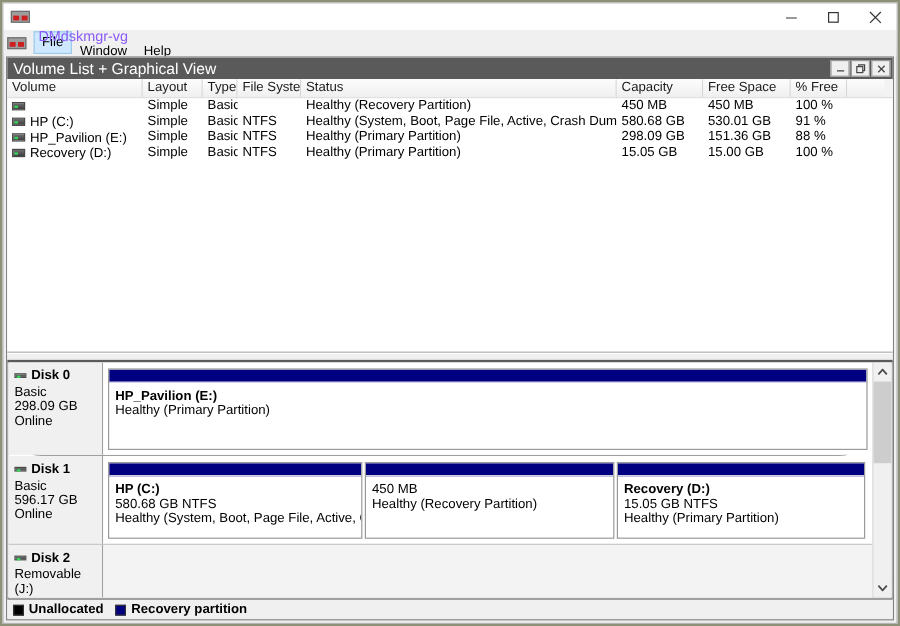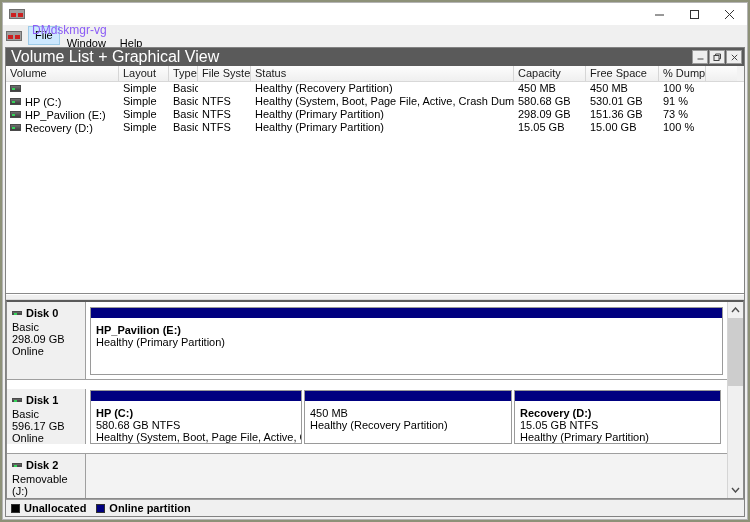--- a/index.html
+++ b/index.html
@@ -126,21 +126,21 @@
     overflow: hidden;
   }
   #mdi-title {
     height: 18px;
     background: #5a5a5a;
     color: #ffffff;
     display: flex;
     align-items: center;
     flex: none;
     padding-left: 5px;
-    font-size: 16px;
+    font-size: 13px;
   }
   #mdi-title-text { flex: 1; white-space: nowrap; }
   .mdi-btns { display: flex; padding-right: 2px; }
   .mdi-btn {
     width: 16px; height: 14px;
     background: #efefef;
     border: 1px solid #9a9a9a;
     margin-left: 1px;
     display: flex; align-items: center; justify-content: center;
     color: #444;
@@ -237,22 +237,22 @@
     flex-direction: column;
     overflow: hidden;
     background: #ffffff;
   }
   .disk-row {
     display: flex;
     flex: none;
     border-bottom: 1px solid #9f9f9f;
     background: #ffffff;
   }
-  .disk-row.r0 { height: 78px; }
-  .disk-row.r1 { height: 74px; align-items: center; }
+  .disk-row.r0 { height: 78px; border-radius: 28px; }
+  .disk-row.r1 { height: 74px; }
   .disk-row.r2 { height: 54px; border-bottom: none; }
 
   .disk-info {
     width: 79px;
     flex: none;
     background: #f0f0f0;
     border-right: 1px solid #9f9f9f;
     padding: 5px 4px 0 5px;
     font-size: 11px;
     line-height: 12px;
@@ -438,21 +438,21 @@
 
     <div id="volume-list-pane">
       <div id="vl-header">
         <div class="vl-th c-vol">Volume</div>
         <div class="vl-th c-lay">Layout</div>
         <div class="vl-th c-typ">Type</div>
         <div class="vl-th c-fs">File System</div>
         <div class="vl-th c-sta">Status</div>
         <div class="vl-th c-cap">Capacity</div>
         <div class="vl-th c-free">Free Space</div>
-        <div class="vl-th c-pct">% Dump</div>
+        <div class="vl-th c-pct">% Free</div>
         <div class="vl-th c-last"></div>
       </div>
 
       <div id="vl-body">
 
         <div class="vl-row">
           <div class="vol-cell c-vol">
             <span class="drive-icon"></span>
             <span></span>
           </div>
@@ -483,21 +483,21 @@
           <div class="vol-cell c-vol">
             <span class="drive-icon"></span>
             <span>HP_Pavilion (E:)</span>
           </div>
           <div class="vl-td c-lay">Simple</div>
           <div class="vl-td c-typ">Basic</div>
           <div class="vl-td c-fs">NTFS</div>
           <div class="vl-td c-sta">Healthy (Primary Partition)</div>
           <div class="vl-td c-cap">298.09 GB</div>
           <div class="vl-td c-free">151.36 GB</div>
-          <div class="vl-td c-pct">73 %</div>
+          <div class="vl-td c-pct">88 %</div>
         </div>
 
         <div class="vl-row">
           <div class="vol-cell c-vol">
             <span class="drive-icon"></span>
             <span>Recovery (D:)</span>
           </div>
           <div class="vl-td c-lay">Simple</div>
           <div class="vl-td c-typ">Basic</div>
           <div class="vl-td c-fs">NTFS</div>
@@ -612,18 +612,18 @@
       </div>
     </div>
 
     <div id="legend">
       <div class="legend-item">
         <span class="legend-swatch" style="background:#000000"></span>
         <span>Unallocated</span>
       </div>
       <div class="legend-item">
         <span class="legend-swatch" style="background:#000080"></span>
-        <span>Online partition</span>
+        <span>Recovery partition</span>
       </div>
     </div>
 
   </div>
 </div>
 
 </body></html>

